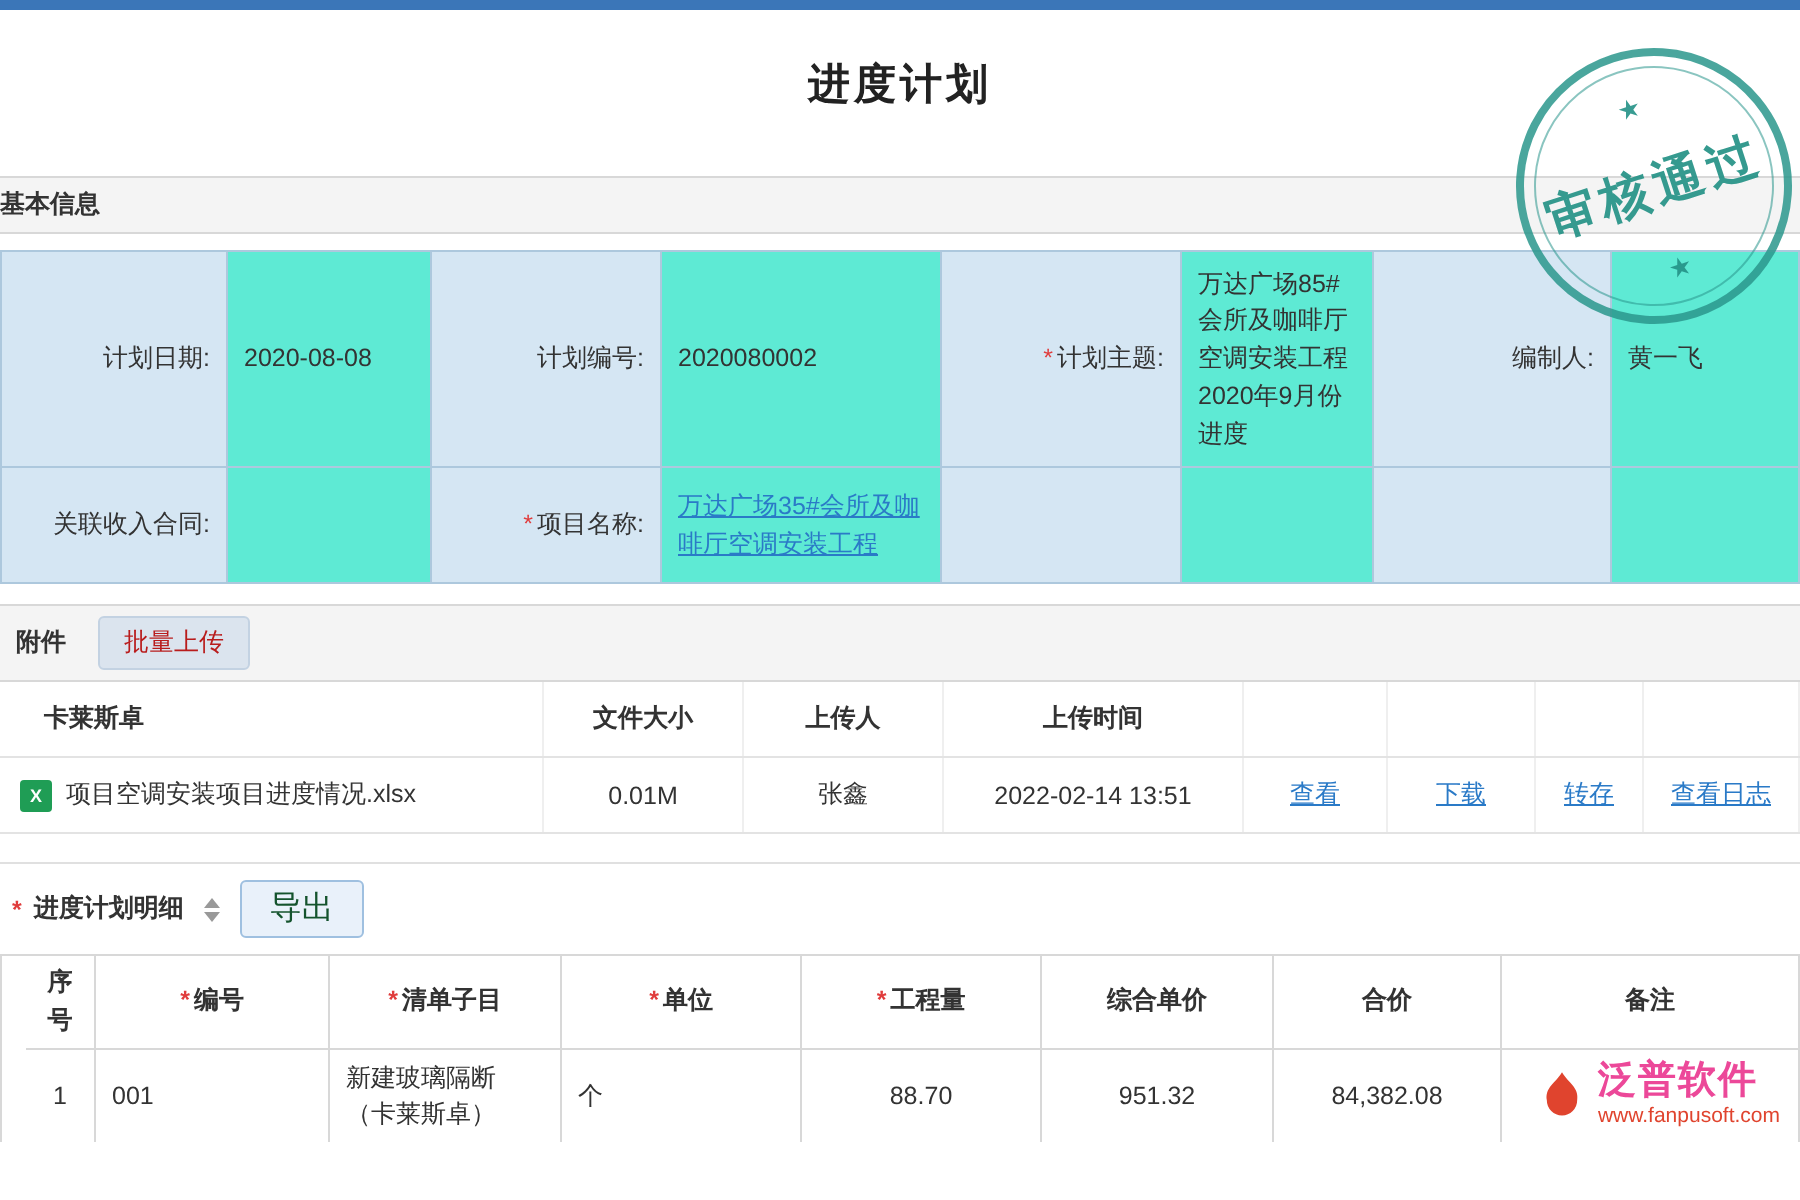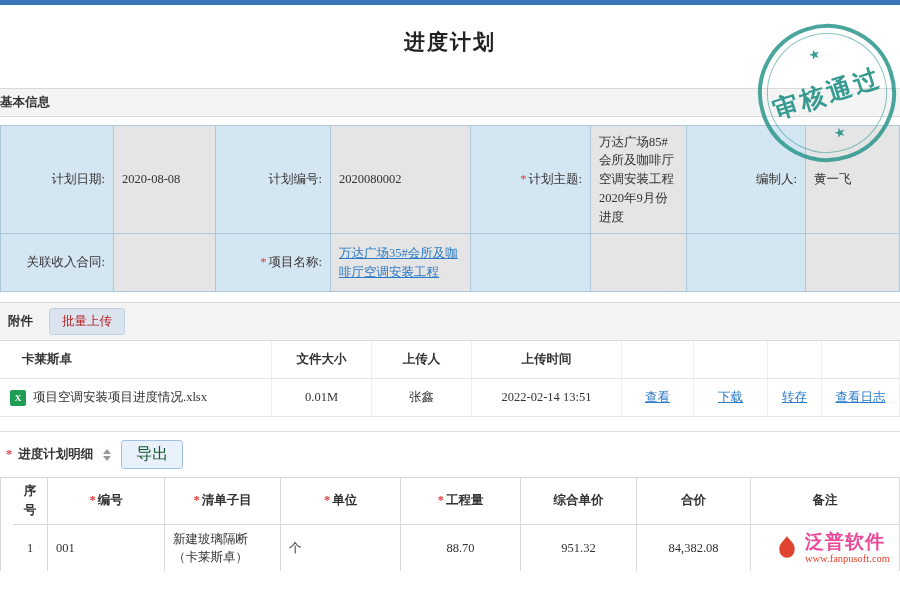--- a/index.html
+++ b/index.html
@@ -1,35 +1,35 @@
 <!DOCTYPE html>
 <html><head>
 <meta charset="utf-8">
 <style>
   *{box-sizing:border-box;margin:0;padding:0;}
   body{margin:0;background:#fff;}
   .screen{position:relative;width:900px;height:571px;overflow:hidden;background:#fff;
-          font-family:Liberation Serif, serif;font-size:12.5px;color:#333;}
+          font-family:Liberation Sans, sans-serif;font-size:12.5px;color:#333;}
   .topbar{height:5px;background:#3b76b8;}
   .page-title{margin-top:23px;text-align:center;font-size:21px;font-weight:700;color:#222;letter-spacing:2px;}
 
   
   .section-bar{background:#f4f4f4;border-top:1px solid #d8d8d8;border-bottom:1px solid #d8d8d8;
                padding:5px 0;font-weight:700;color:#333;}
   .basic-info{margin-top:32px;}
 
   
   .bi-table{margin-top:8px;border-left:1px solid #adc8dd;border-top:1px solid #adc8dd;}
   .bi-grid{display:grid;grid-template-columns:113px 102px 115px 140px 120px 96px 119px 1fr;}
   #bi-row1 .bi-cell{min-height:108px;}
   #bi-row2 .bi-cell{min-height:58px;}
   .bi-cell{border-right:1px solid #adc8dd;border-bottom:1px solid #adc8dd;display:flex;
            align-items:center;padding:4px 8px;line-height:1.5;}
   .bi-label{background:#d5e6f3;justify-content:flex-end;text-align:right;}
-  .bi-value{background:#e5e5e5;justify-content:flex-start;text-align:left;}
+  .bi-value{background:#5eead4;justify-content:flex-start;text-align:left;}
   .req{color:#e03c3c;margin-right:2px;}
   .cell-link{color:#2a7ac7;text-decoration:underline;cursor:pointer;}
 
   
   .attachments{margin-top:10px;}
   .attach-bar{display:flex;align-items:center;gap:16px;padding:5px 8px;}
   .btn-upload{background:#dbe4ee;border:1px solid #c3d2e2;color:#b91c1c;border-radius:3px;
               padding:4px 12px;font-size:12.5px;cursor:pointer;font-family:inherit;}
   .att-row{display:grid;grid-template-columns:272px 100px 100px 150px 72px 74px 54px 1fr;
            border-bottom:1px solid #e3e3e3;min-height:38px;}

